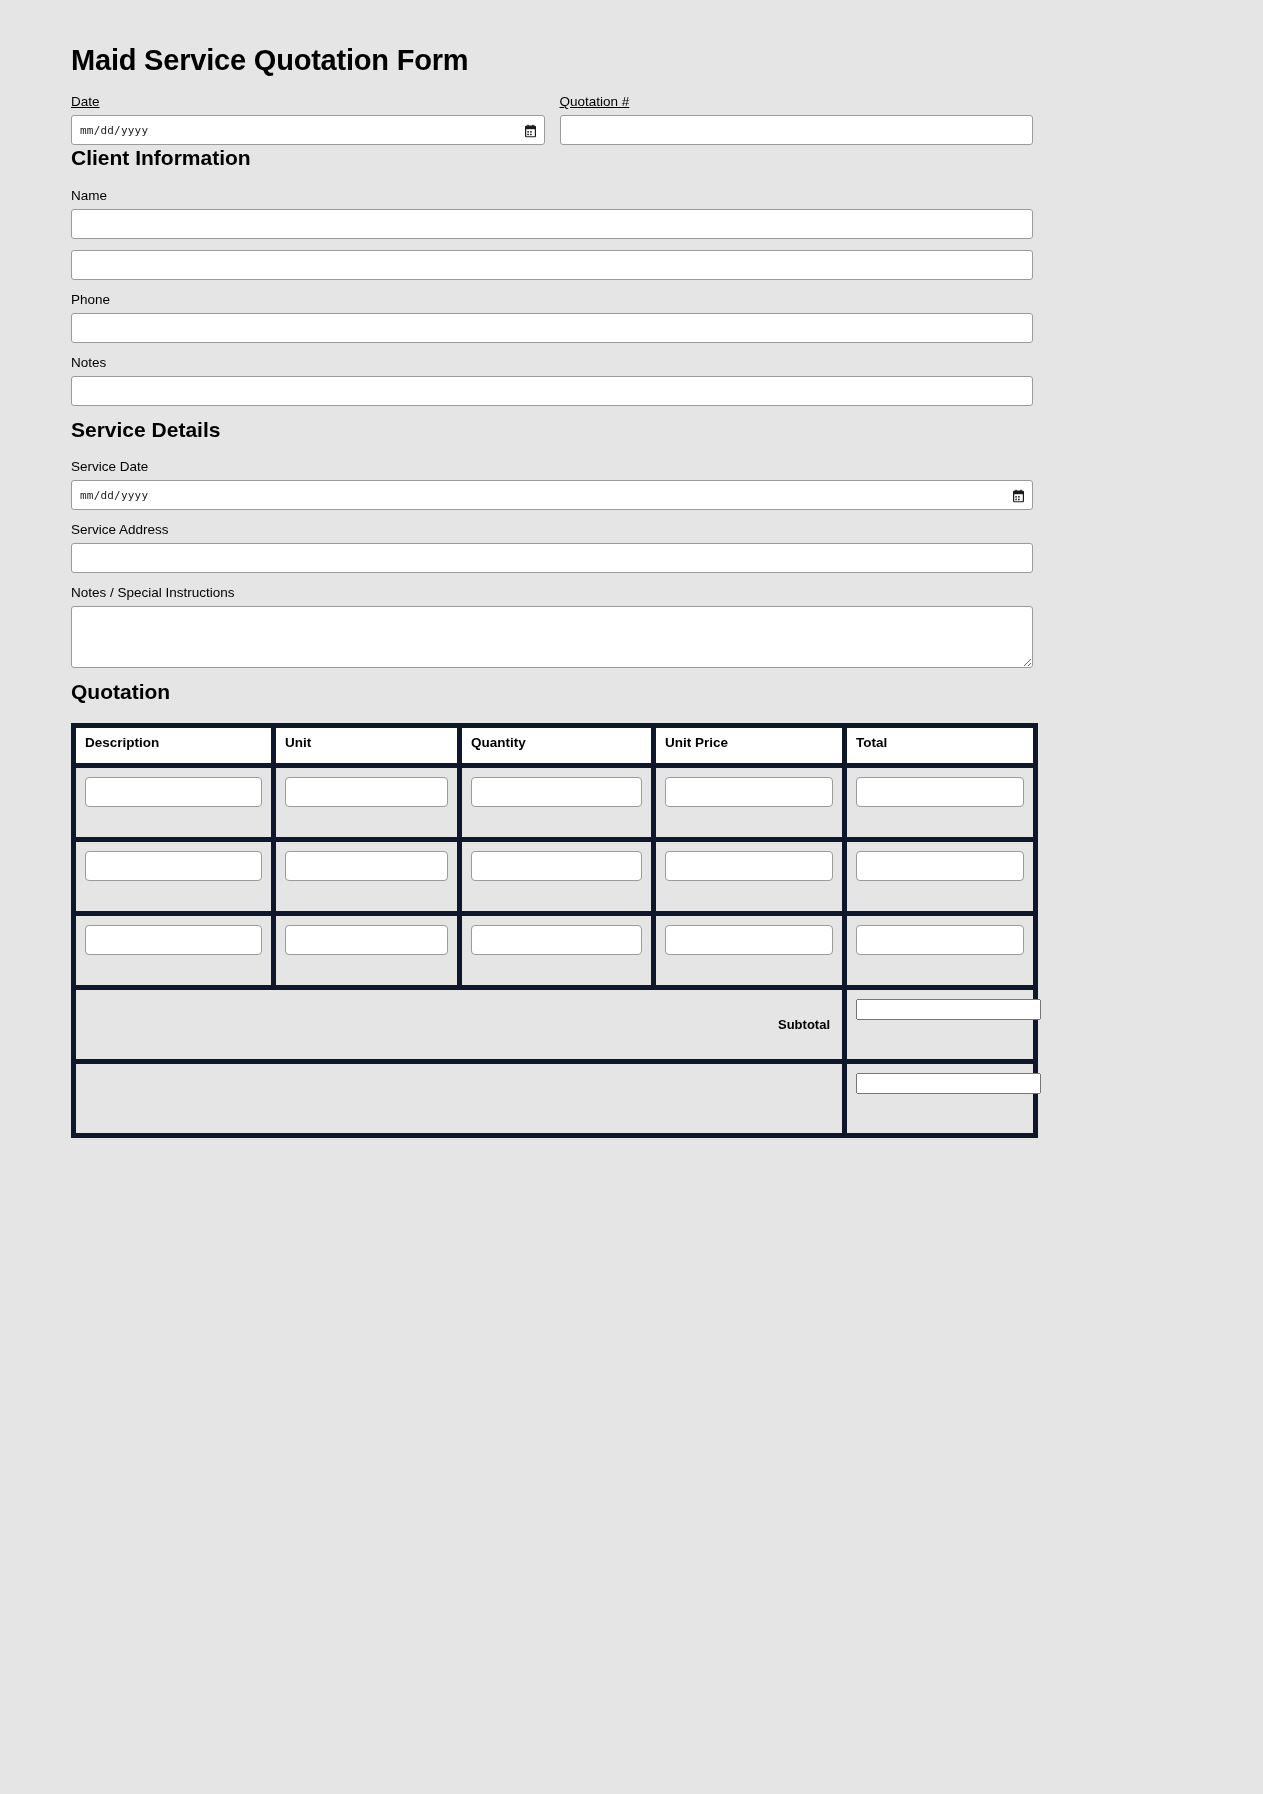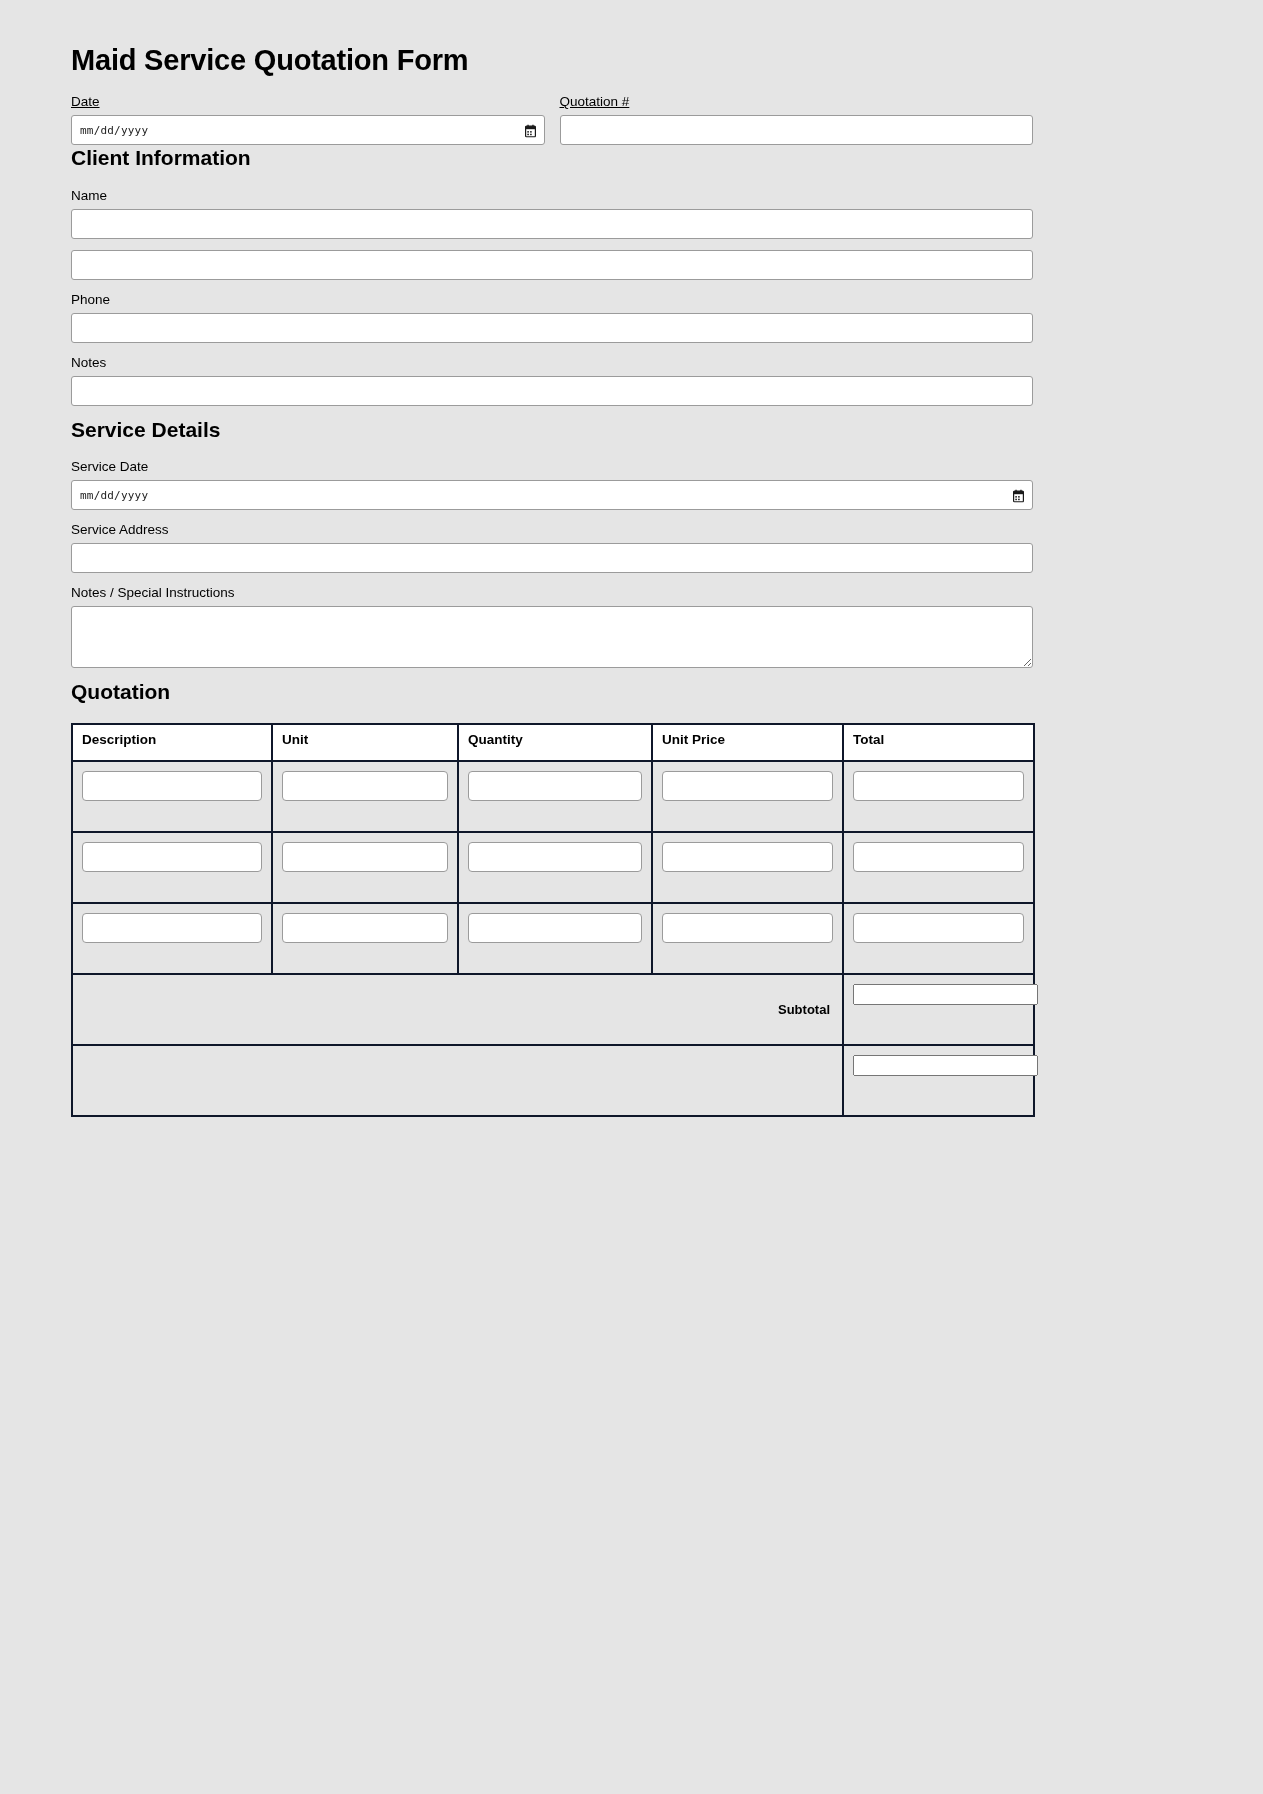--- a/index.html
+++ b/index.html
@@ -123,21 +123,21 @@
 
   
   table.quote {
     margin-top: 19px;
     border-collapse: collapse;
     width: 962px;
     table-layout: fixed;
   }
   table.quote th,
   table.quote td {
-    border: 2px solid #0f172a;
+    border: 5px solid #0f172a;
     padding: 0;
     vertical-align: top;
     margin-top: 12px;
   }
   table.quote th {
     text-align: left;
     font-size: 13.5px;
     font-weight: bold;
     padding: 7px 9px 8px 9px;
     height: 20px;

